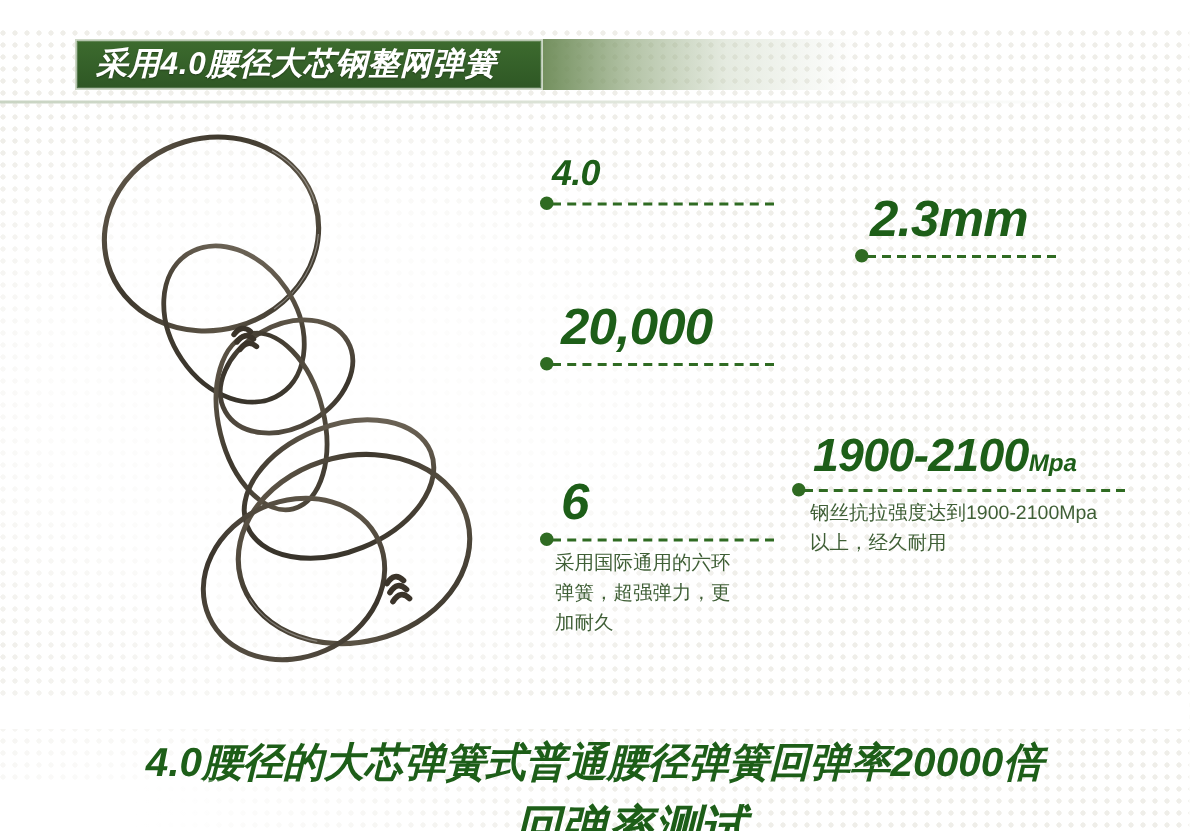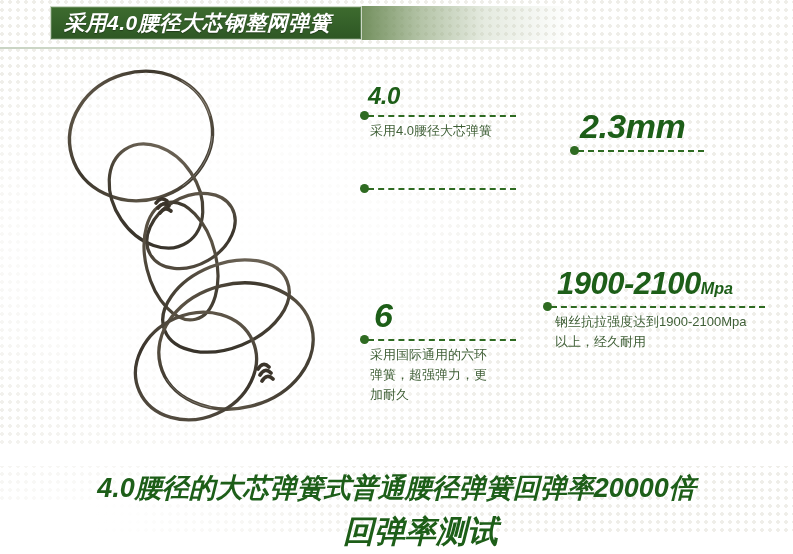--- a/index.html
+++ b/index.html
@@ -10,20 +10,21 @@
     overflow:hidden;
   }
   #stage{
     position:relative;
     width:793px;height:534px;
     background-color:#ffffff;
     background-image:
       radial-gradient(circle at 2px 2px, #efeee9 1.6px, rgba(255,255,255,0) 1.9px);
     background-size:8px 8px;
     background-position:0 0;
+    margin-top:20px;
   }
   
   #wash{
     position:absolute;inset:0;
     background:
       radial-gradient(ellipse 330px 230px at 215px 250px, rgba(255,255,255,.96) 0%, rgba(255,255,255,.80) 55%, rgba(255,255,255,0) 100%),
       radial-gradient(ellipse 300px 120px at 110px 520px, rgba(255,255,255,.98) 0%, rgba(255,255,255,.0) 100%);
     pointer-events:none;
   }
 
@@ -107,21 +108,21 @@
   #c-6    {left:360px;top:298px;}
   #c-6    .big{font-size:34px;padding-left:14px;}
   #c-6    .rule .dash{width:148px;}
   #c-6    .desc{padding-left:10px;}
 
   #c-23mm {left:570px;top:109px;}
   #c-23mm .big{font-size:34px;padding-left:10px;}
   #c-23mm .rule .dash{width:126px;}
   #c-23mm .desc{padding-left:12px;width:190px;}
 
-  #c-mpa  {left:543px;top:268px;}
+  #c-mpa  {left:528px;top:268px;}
   #c-mpa  .big{font-size:31px;padding-left:14px;}
   #c-mpa  .rule .dash{width:214px;}
   #c-mpa  .desc{padding-left:12px;}
 
   
   #whiteband{
     position:absolute;left:0;top:448px;width:793px;height:18px;background:#ffffff;
   }
   #bottom{
     position:absolute;left:0;top:466px;width:793px;height:88px;text-align:center;
@@ -199,24 +200,24 @@
       </g>
     </svg>
   </div>
 
   <div class="callout" id="c-40">
     <div class="big">4.0</div>
     <div class="rule">
       <span class="dot"></span>
       <span class="dash"></span>
     </div>
-    <div class="desc">采用4.0腰径大芯弹簧</div>
   </div>
 
   <div class="callout" id="c-20000">
+    <div class="big">20,000</div>
     <div class="rule">
       <span class="dot"></span>
       <span class="dash"></span>
     </div>
   </div>
 
   <div class="callout" id="c-6">
     <div class="big">6</div>
     <div class="rule">
       <span class="dot"></span>

